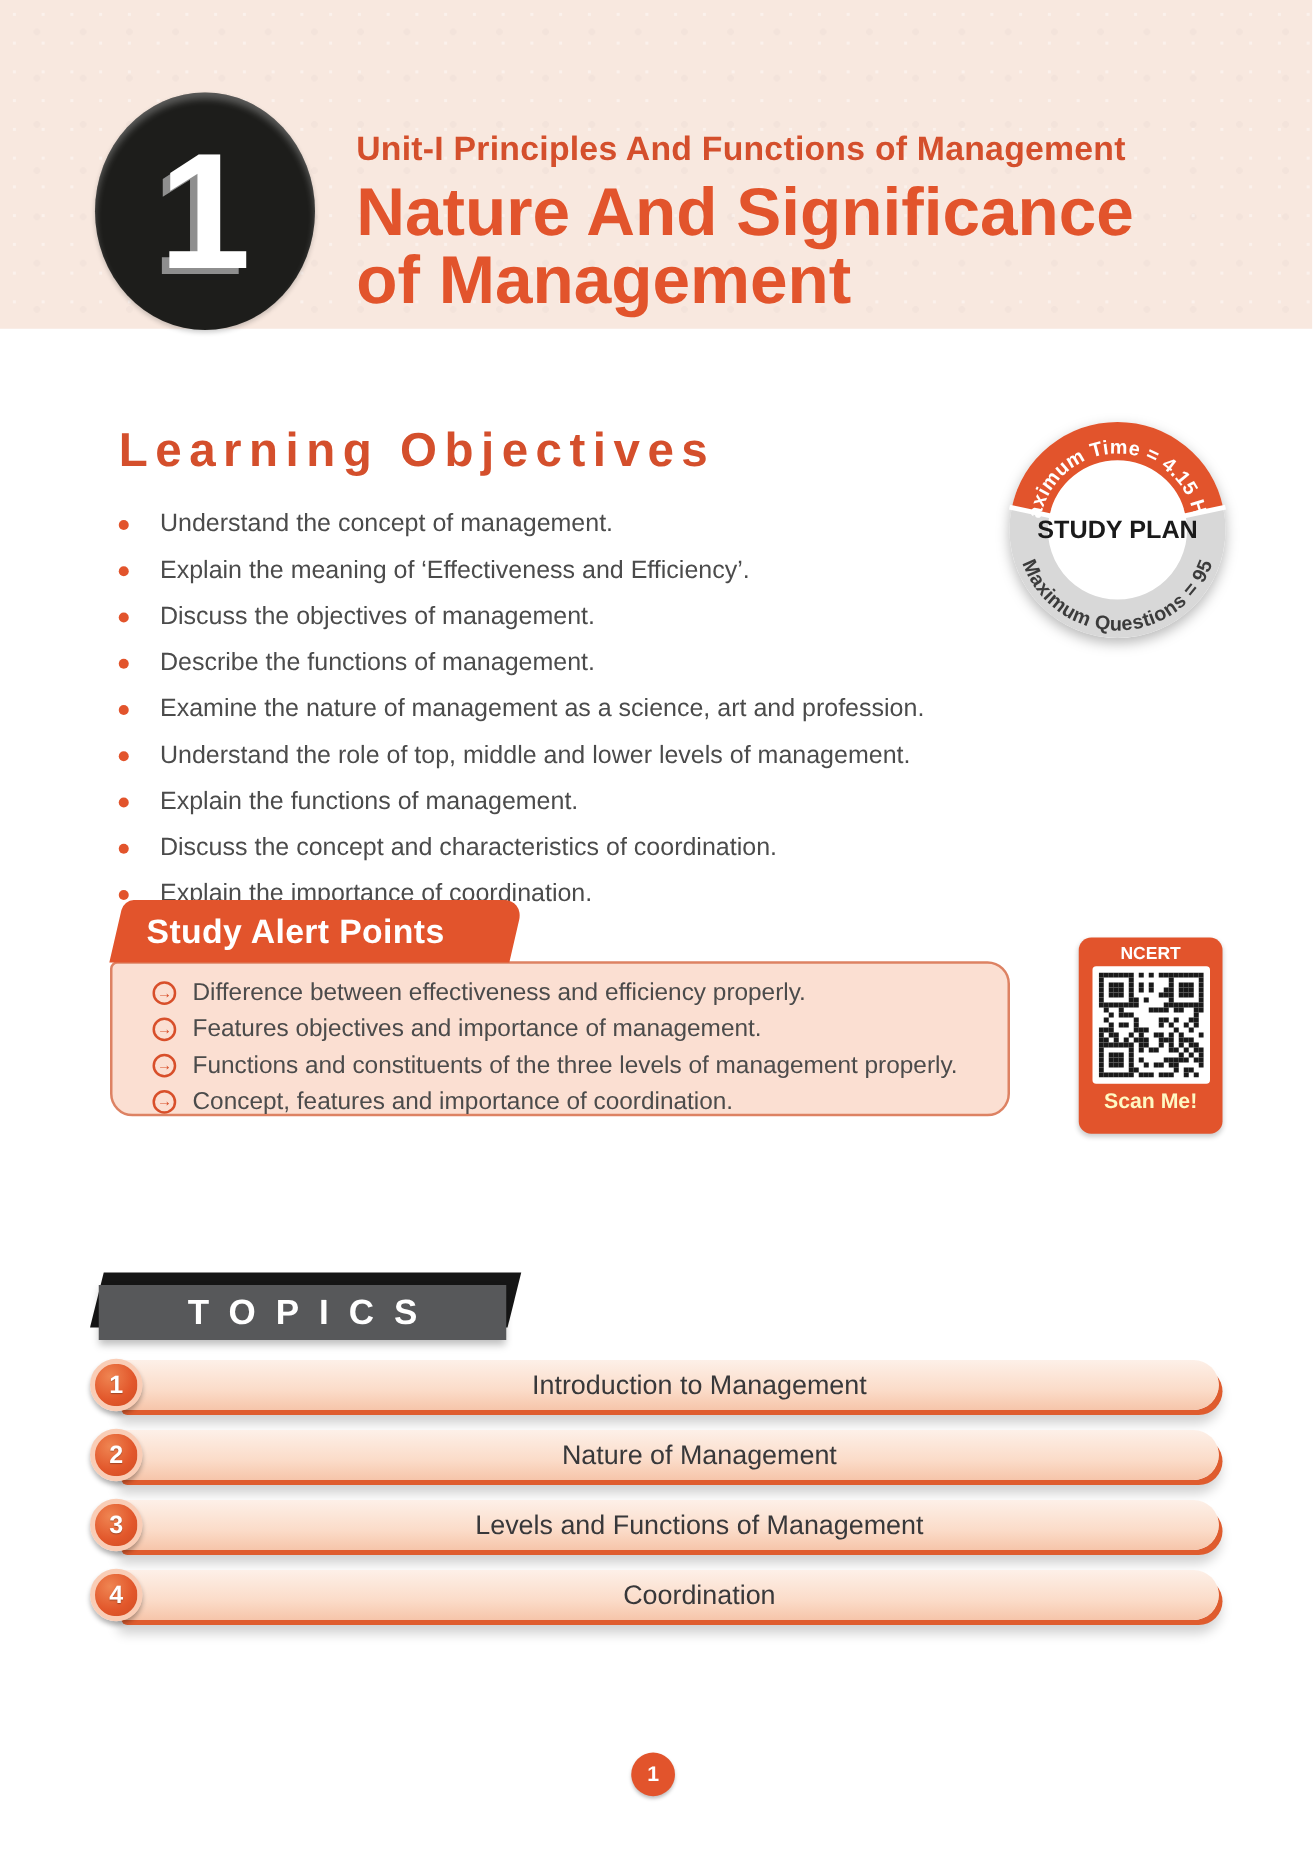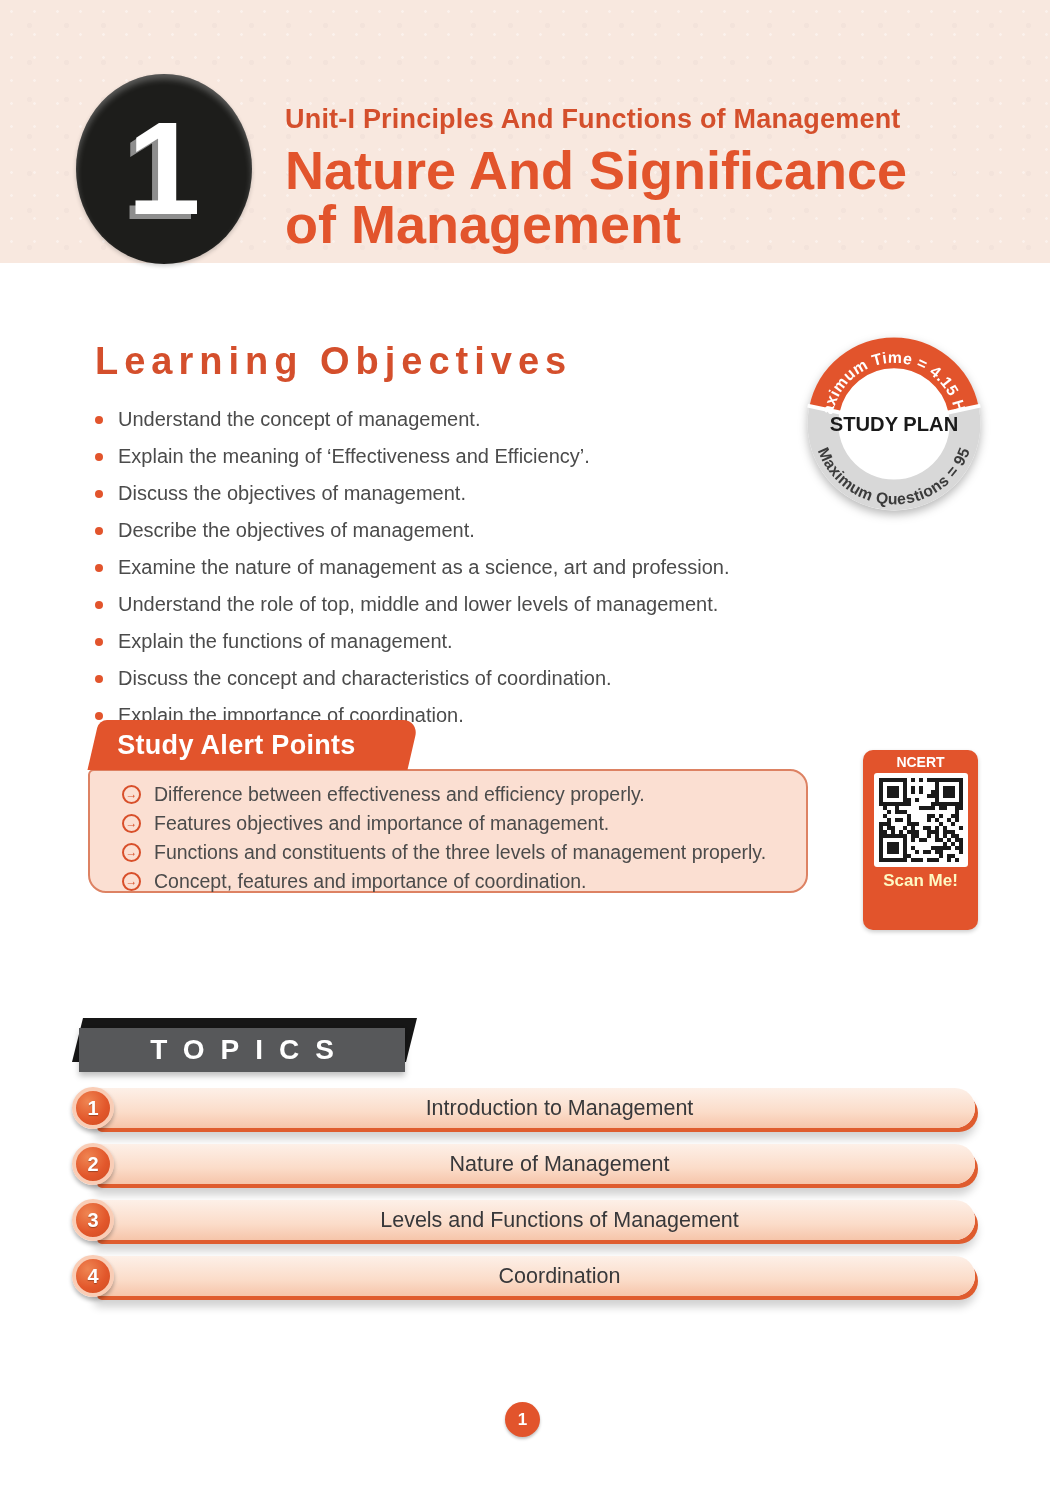--- a/index.html
+++ b/index.html
@@ -36,21 +36,21 @@
   .header-text{position:absolute;left:285px;top:104px;}
   .unit-label{font-size:27px;font-weight:bold;color:#d44f2c;letter-spacing:.2px;}
   .chapter-title{margin-top:8px;font-size:54px;font-weight:bold;color:var(--accent);line-height:54px;}
   
   .objectives{position:absolute;left:95px;top:340px;width:680px;}
   .objectives h2{
     font-size:38px;font-weight:bold;color:#d44f2c;letter-spacing:6px;margin-bottom:18px;
   }
   .objectives ul{list-style:none;}
   .objectives li{
-    display:flex;align-items:center;height:37px;font-size:20px;color:var(--text);
+    display:flex;align-items:center;height:37px;font-size:20px;color:var(--text);gap:10px;
   }
   .bullet-dot{
     width:8px;height:8px;border-radius:50%;background:var(--accent);
     margin-right:15px;flex:0 0 auto;
   }
   
   .study-plan{position:absolute;left:798px;top:328px;width:192px;height:192px;
     filter:drop-shadow(0 4px 5px rgba(0,0,0,.28));}
   
   .alert-tab{
@@ -69,21 +69,21 @@
   }
   .alert-item{display:flex;align-items:center;height:26px;margin-bottom:3px;}
   .alert-icon{
     flex:0 0 auto;width:19px;height:19px;border:2px solid #d84f2a;border-radius:50%;
     color:#d84f2a;font-size:12px;font-weight:bold;line-height:15px;text-align:center;
     margin-right:13px;
   }
   .alert-item .alert-text{font-size:19.5px;color:var(--text);}
   
   .qr-card{
-    position:absolute;left:863px;top:750px;width:115px;height:180px;
+    position:absolute;left:863px;top:750px;width:115px;height:157px;
     background:var(--accent);border-radius:10px;display:flex;flex-direction:column;
     align-items:center;box-shadow:0 2px 4px rgba(0,0,0,.2);text-align:right;
   }
   .qr-top{color:#fff;font-weight:bold;font-size:14px;margin:4px 0 3px;}
   .qr-box{width:94px;height:94px;background:#fff;border-radius:3px;
     display:flex;align-items:center;justify-content:center;}
   .qr-bottom{color:#fef9c3;font-weight:bold;font-size:17px;margin-top:4px;}
   
   .topics-banner{position:absolute;left:65px;top:1018px;width:370px;height:56px;}
   .topics-3d{
@@ -154,21 +154,21 @@
       <li>
           <span class="bullet-dot"></span>
           <span>Explain the meaning of ‘Effectiveness and Efficiency’.</span>
         </li>
       <li>
           <span class="bullet-dot"></span>
           <span>Discuss the objectives of management.</span>
         </li>
       <li>
           <span class="bullet-dot"></span>
-          <span>Describe the objectives of management.</span>
+          <span>Describe the functions of management.</span>
         </li>
       <li>
           <span class="bullet-dot"></span>
           <span>Examine the nature of management as a science, art and profession.</span>
         </li>
       <li>
           <span class="bullet-dot"></span>
           <span>Understand the role of top, middle and lower levels of management.</span>
         </li>
       <li>

